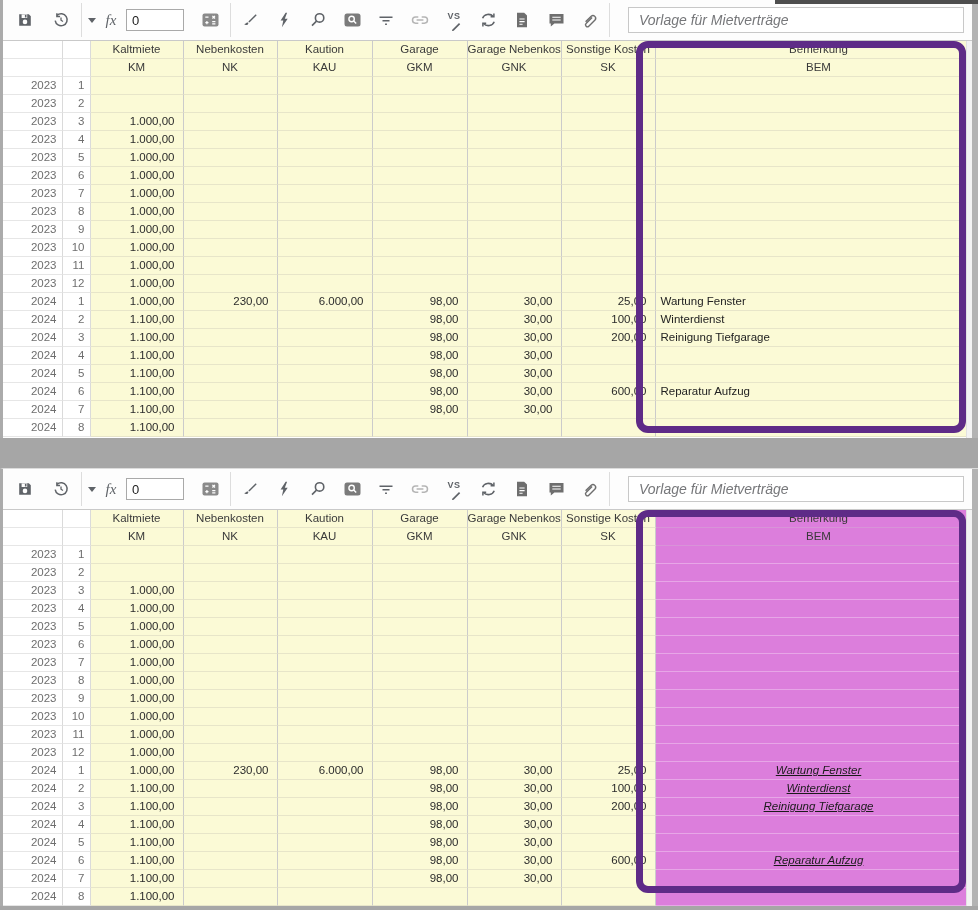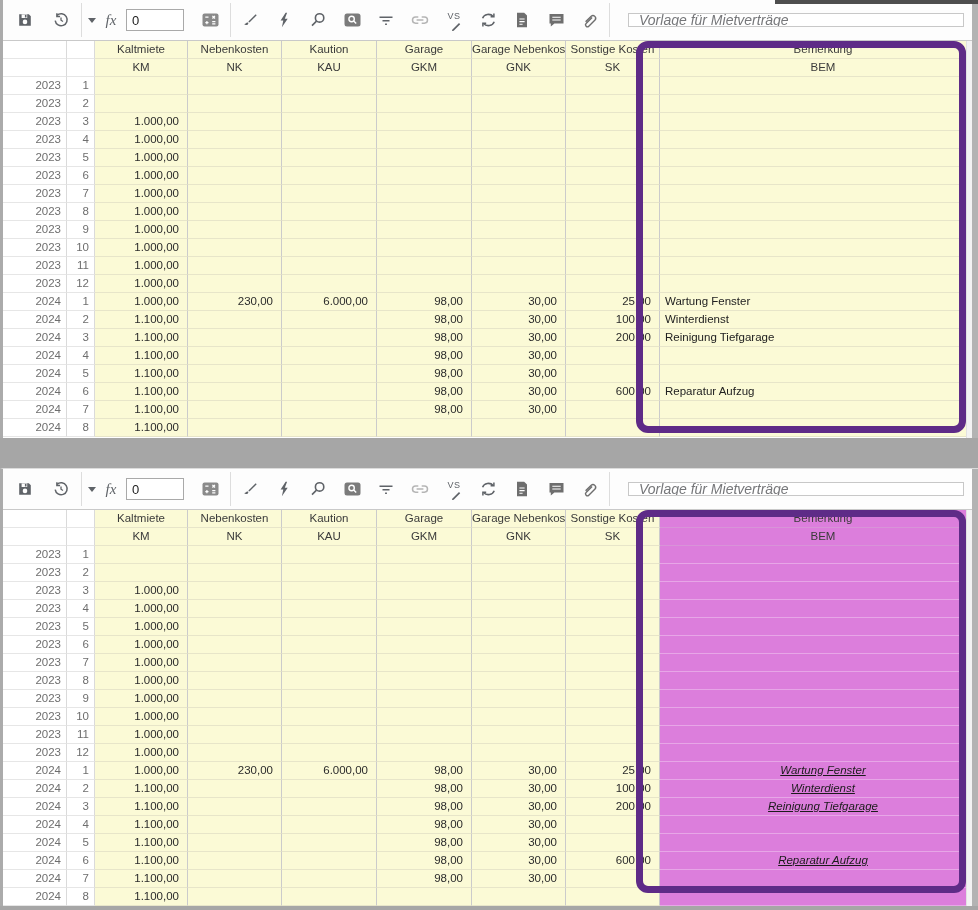--- a/index.html
+++ b/index.html
@@ -18,29 +18,29 @@
   .tb-btn.sm{width:34px;}
   .tb-btn svg{display:block;}
   .tb-sep{width:1px;height:34px;background:#ddd;flex:none;margin:0 2px;}
   .fx-btn{display:flex;align-items:center;gap:10px;color:#5f6368;}
   .fx-caret{width:0;height:0;border-left:4px solid transparent;border-right:4px solid transparent;
             border-top:5px solid #5f6368;}
   .fx-text{font-family:"Liberation Serif","DejaVu Serif",serif;font-style:italic;font-size:15px;}
   .formula-input{width:58px;height:22px;border:1px solid #a9a9a9;margin-left:6px;padding:0 5px;
                  font-size:13px;font-family:inherit;color:#222;outline:none;}
   .calc-wrap{margin-left:8px;}
-  .name-input{margin-left:16px;width:336px;height:14px;border:1px solid #c8c8c8;padding:0 10px;
+  .name-input{margin-left:16px;width:336px;height:26px;border:1px solid #c8c8c8;padding:0 10px;
               font-style:italic;font-size:14px;color:#76777a;background:#fff;outline:none;font-family:inherit;}
-  .vs-wrap{position:relative;color:#5f6368;font-size:9px;font-weight:normal;letter-spacing:.5px;}
+  .vs-wrap{position:relative;color:#5f6368;font-size:9px;font-weight:bold;letter-spacing:.5px;}
   .vs-wrap .vs-label{position:relative;top:-4px;}
   .vs-pen{position:absolute;left:4px;top:5px;}
 
   
   .sheet{position:relative;background:#fff;}
-  .row{display:flex;height:18px;}
+  .row{display:flex;height:18px;justify-content:center;}
   .cell{flex:none;border-right:1px solid #cbcbcb;border-bottom:1px solid #e7e5c9;
         font-size:11.5px;line-height:17px;overflow:hidden;white-space:nowrap;height:18px;}
   .yellow{background:#fbfad6;}
   .rowhead{background:#fff;border-right:1px solid #dadada;border-bottom:1px solid #e6e6e6;
            color:#6e6e6e;text-align:right;padding-right:5px;}
   .head{text-align:center;color:#3a3a3a;position:relative;}
   .num{text-align:right;padding-right:8px;color:#2b2b2b;}
   .w-year{width:64px}.w-mon{width:28px}.w-km{width:93px}.w-nk{width:94px}.w-kau{width:95px}
   .w-gkm{width:95px}.w-gnk{width:94px}.w-sk{width:94px}.w-bem{width:327px}
   .bem-plain{padding-left:5px;color:#222;text-align:left;}

